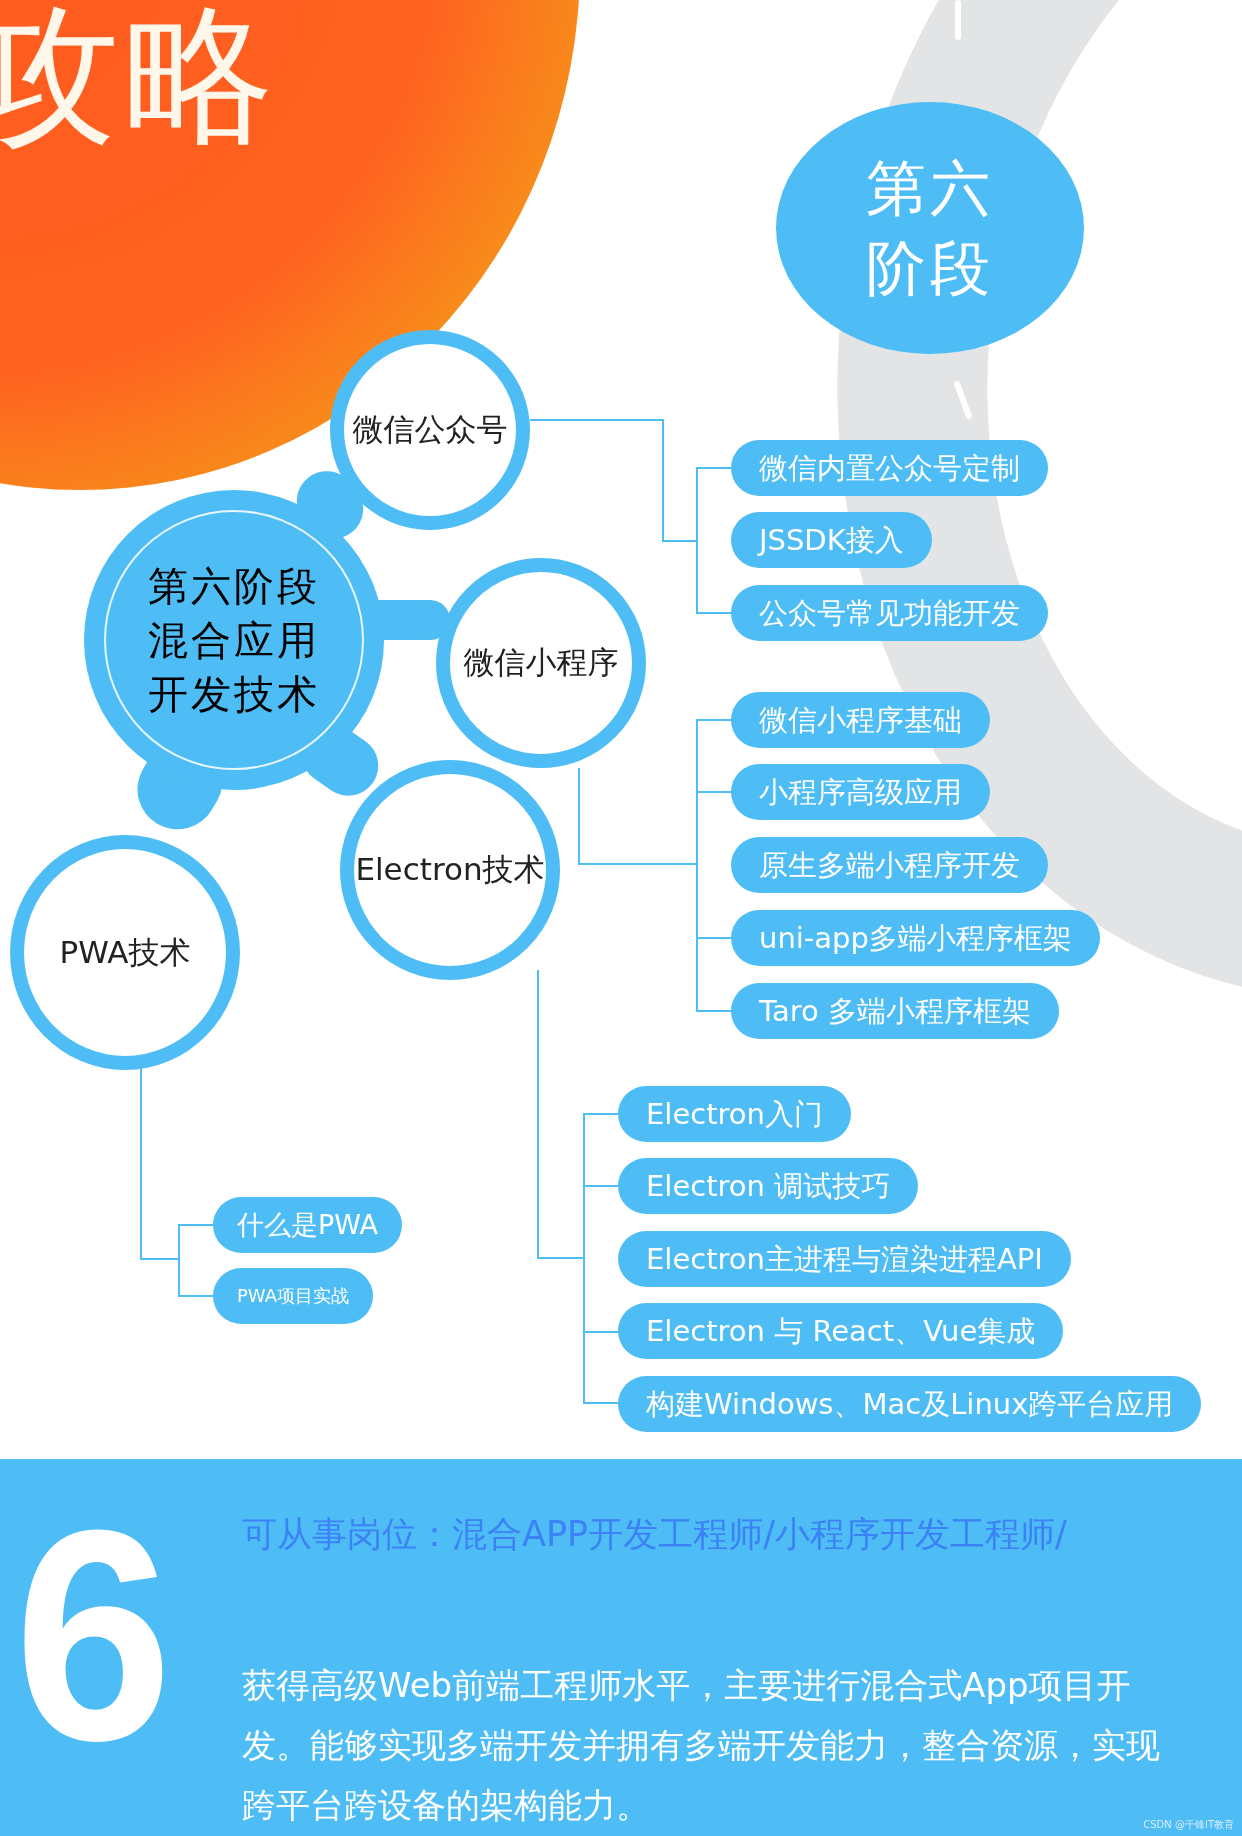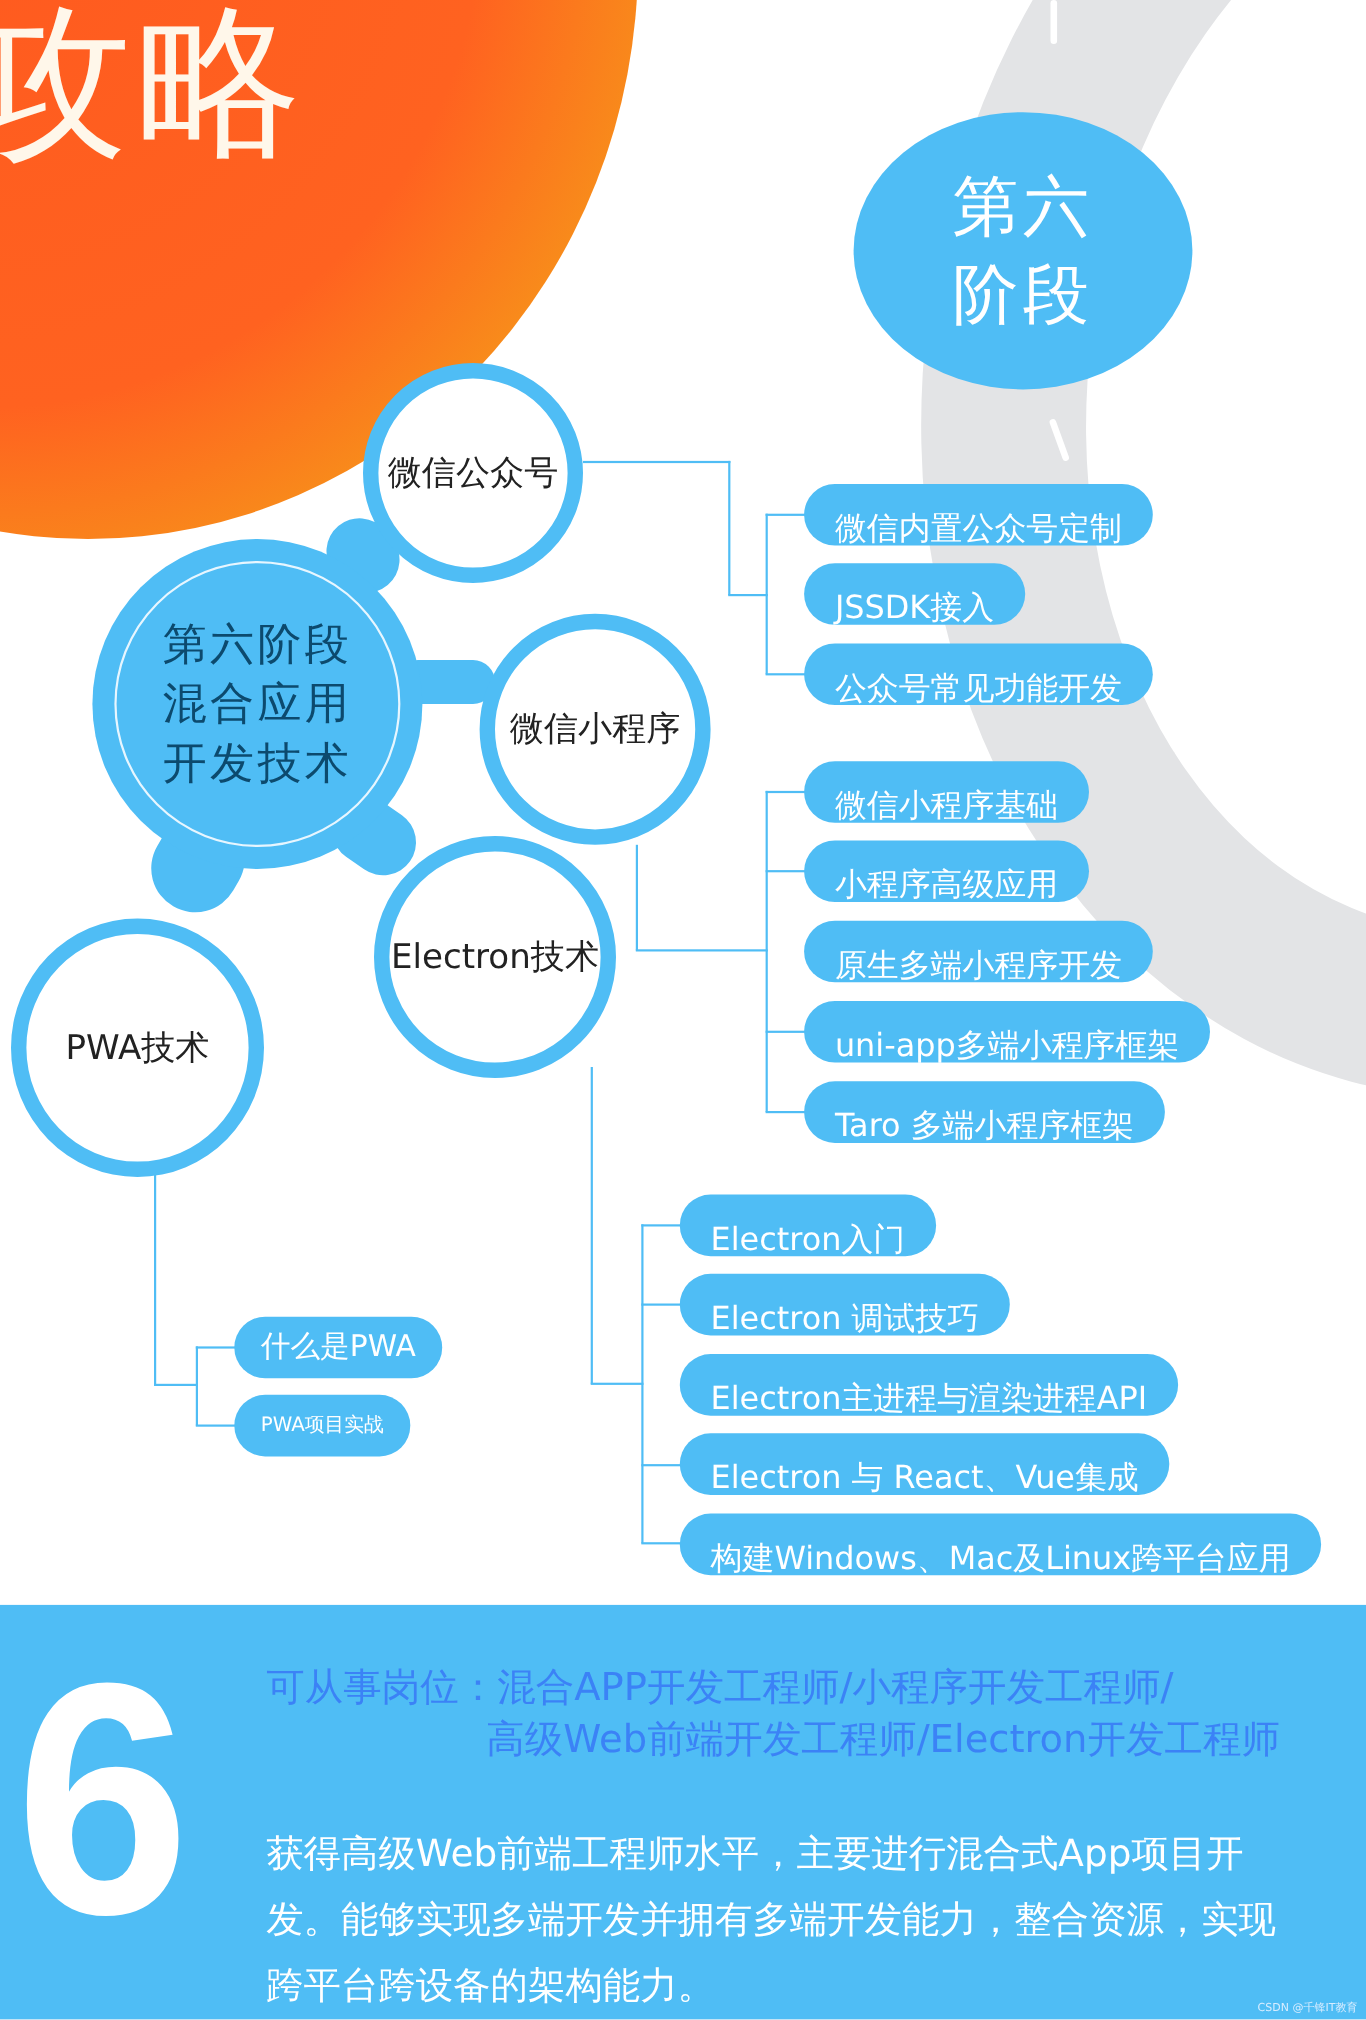--- a/index.html
+++ b/index.html
@@ -18,24 +18,24 @@
                  background:#4fbdf5; color:#fff; display:flex; flex-direction:column; align-items:center; justify-content:center;
                  font-size:60px; line-height:80px; font-weight:400; letter-spacing:4px; }
   
   .blob { position:absolute; background:#4fbdf5; }
   
   .node { position:absolute; border-radius:50%; background:#fff; border:14px solid #4fbdf5; box-sizing:border-box;
           display:flex; align-items:center; justify-content:center; color:#222; font-size:31px; }
   .center { position:absolute; left:84px; top:490px; width:300px; height:300px; border-radius:50%; background:#4fbdf5;
             display:flex; align-items:center; justify-content:center; }
   .center-inner { width:256px; height:256px; border-radius:50%; border:2px solid #e7f6ff; display:flex; flex-direction:column;
-                  align-items:center; justify-content:center; color:#0c4a6e; font-size:40px; line-height:54px; letter-spacing:3px; }
+                  align-items:center; justify-content:center; color:#000000; font-size:40px; line-height:54px; letter-spacing:3px; }
   
   .pill { position:absolute; height:56px; border-radius:28px; background:#4fbdf5; color:#fff; font-size:29px;
-          line-height:56px; padding:12px 28px; white-space:nowrap; box-sizing:border-box; }
+          line-height:56px; padding:0 28px; white-space:nowrap; box-sizing:border-box; }
   .line { position:absolute; background:#4fbdf5; }
   
   .footer { position:absolute; left:0; top:1459px; width:1242px; height:377px; background:#4fbdf5; }
   .big6 { position:absolute; left:14px; top:1485px; font-size:300px; line-height:300px; font-weight:bold; color:#fff;
           font-family:"Liberation Sans",sans-serif; transform:scaleX(0.95); transform-origin:left; }
   .jobs { position:absolute; left:242px; top:1510px; color:#3b82f6; font-size:35px; line-height:48px; }
   .jobs .l2 { padding-left:200px; display:block; }
   .desc { position:absolute; left:242px; top:1655px; width:940px; color:#fff; font-size:34px; line-height:60px; }
   .credit { position:absolute; right:8px; bottom:4px; color:#d7ecff; font-size:10px; }
 </style>
@@ -129,16 +129,15 @@
 <div class="pill" style="left:618px;top:1303px;">Electron 与 React、Vue集成</div>
 <div class="pill" style="left:618px;top:1376px;">构建Windows、Mac及Linux跨平台应用</div>
 
 <div class="pill" style="left:213px;top:1197px;font-size:27px;padding:0 24px;">什么是PWA</div>
 <div class="pill" style="left:213px;top:1268px;font-size:18px;padding:0 24px;">PWA项目实战</div>
 
 <div class="footer"></div>
 <div class="big6">6</div>
 <div class="jobs">
   <span>可从事岗位：混合APP开发工程师/小程序开发工程师/</span>
-  <span class="l2">高级Web前端开发工程师/Electron开发工程师</span>
 </div>
 <div class="desc">获得高级Web前端工程师水平，主要进行混合式App项目开发。能够实现多端开发并拥有多端开发能力，整合资源，实现跨平台跨设备的架构能力。</div>
 <div class="credit">CSDN @千锋IT教育</div>
 
 </body></html>

